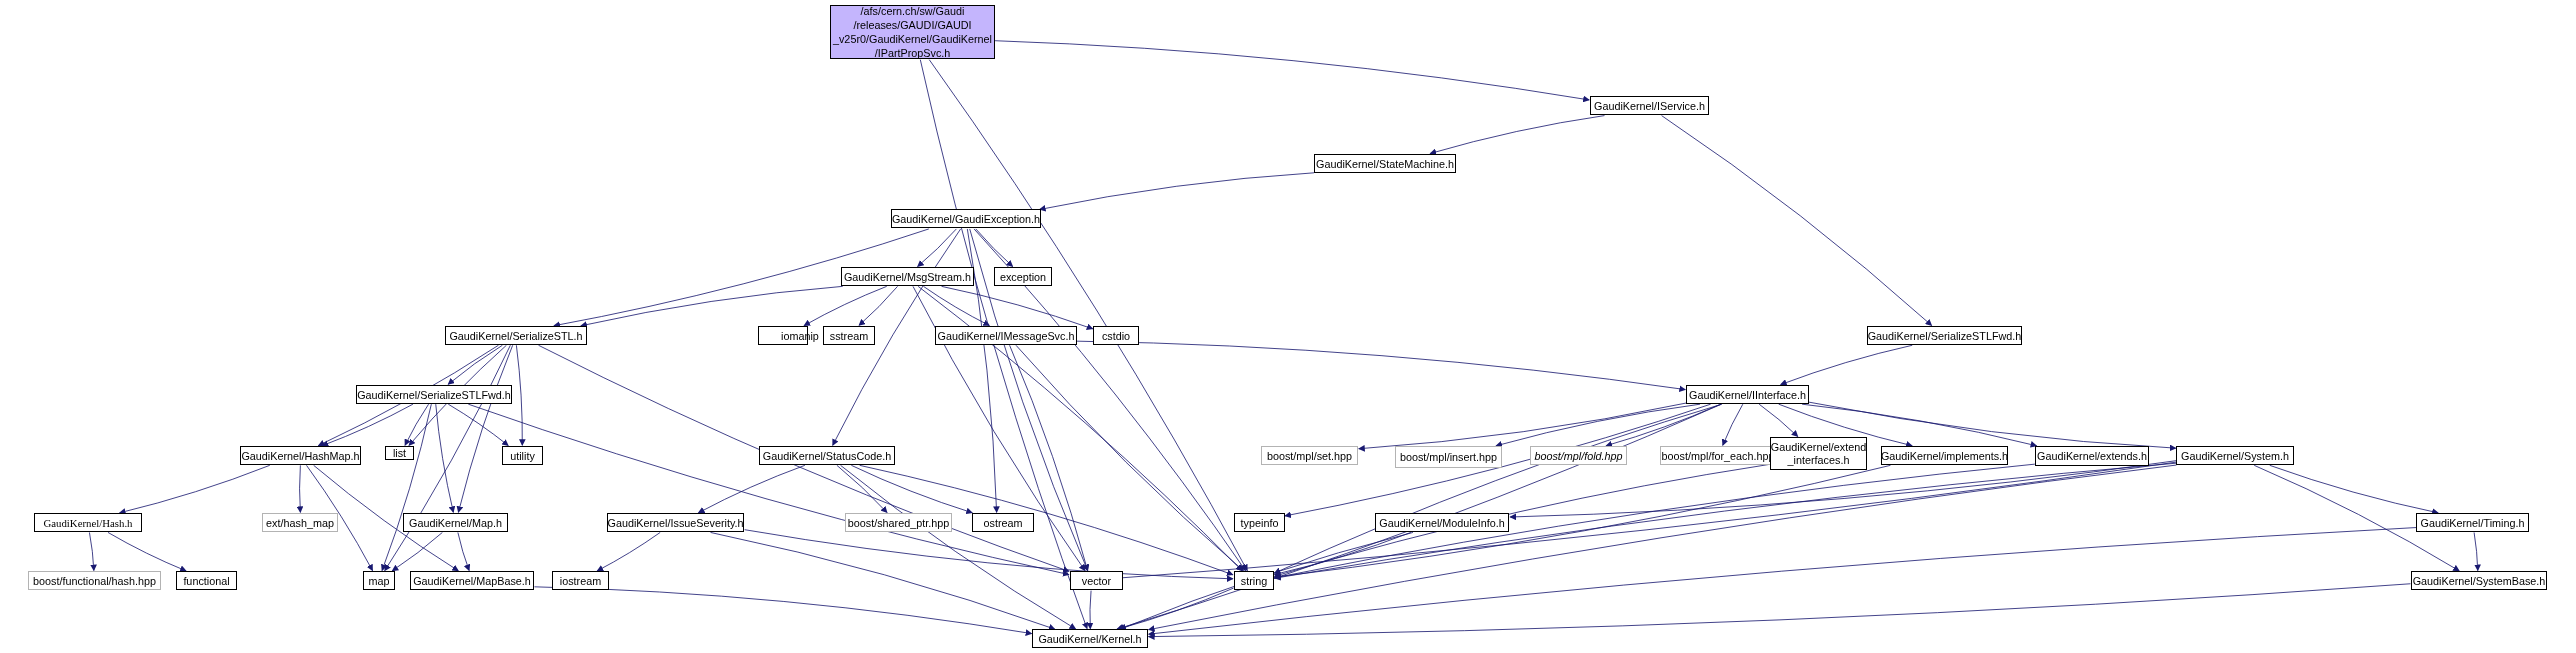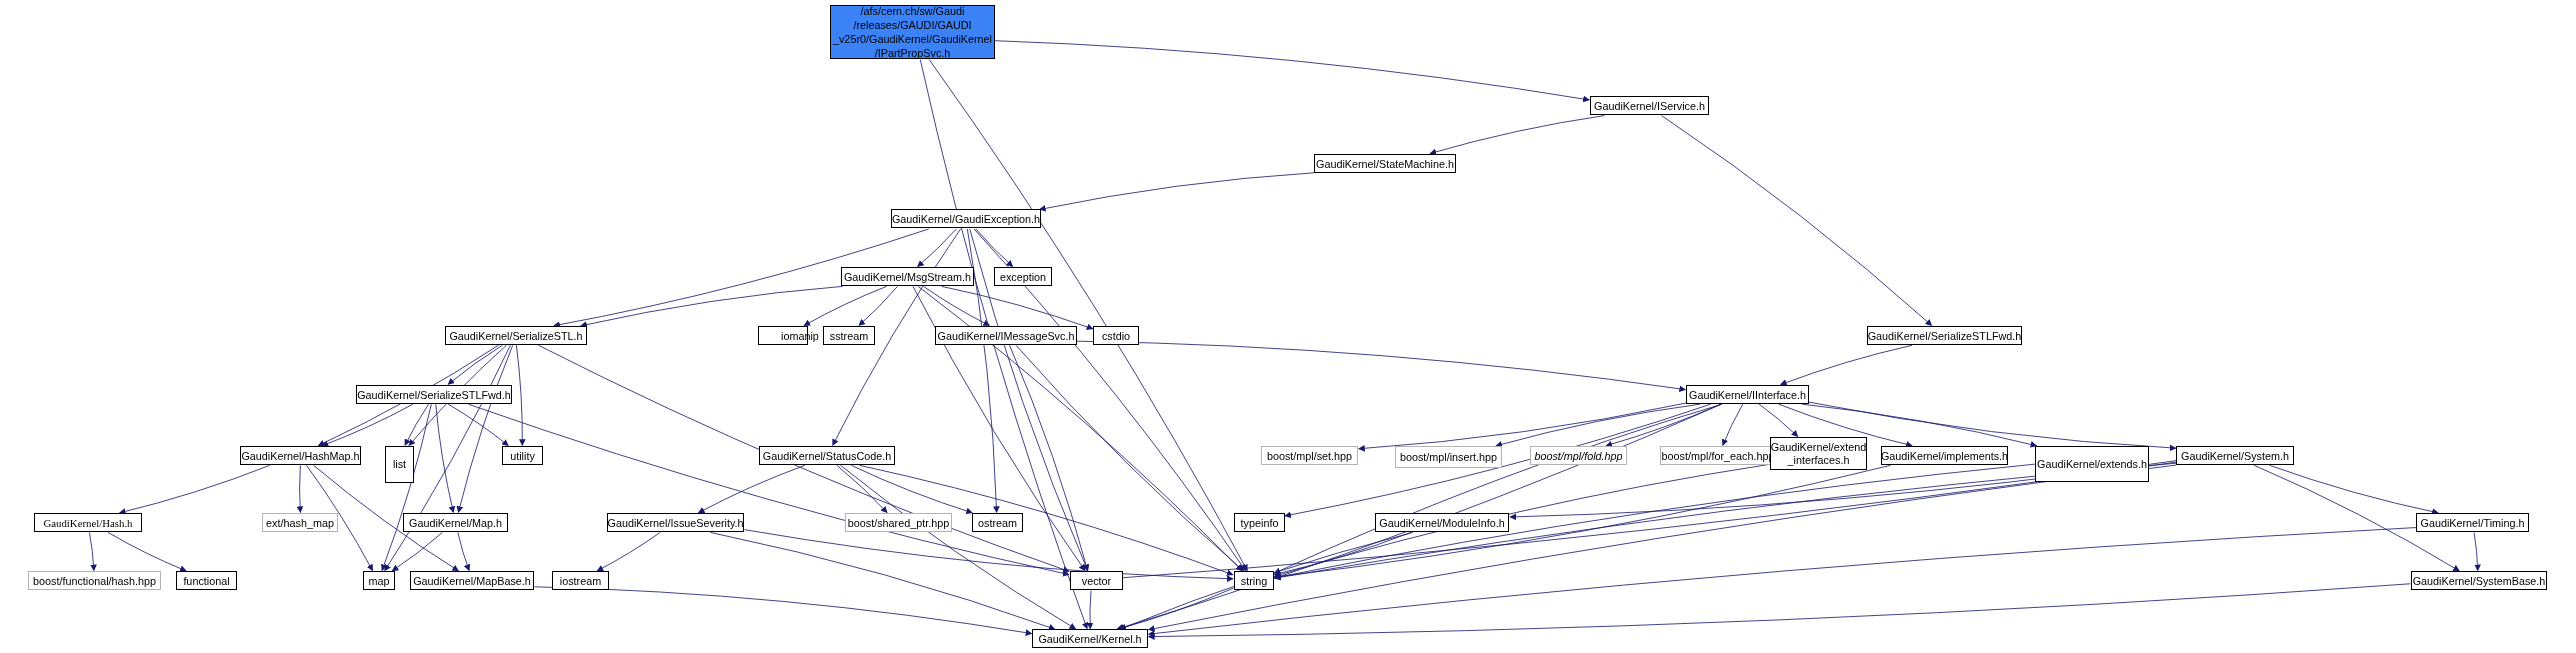--- a/index.html
+++ b/index.html
@@ -21,21 +21,21 @@
     align-items:center;
     justify-content:center;
     text-align:center;
     font-size:10.8px;
     line-height:1.12;
     letter-spacing:0px;
     white-space:pre-line;
     padding:0 2.2px;
   }
   .node.root{
-    background:#3b82f6;
+    background:#c4b5fd;
     border:0.7px solid #000000;
     font-size:10.8px;
     line-height:1.30;
     white-space:pre-line;
   }
   .node.ext{
     border:0.7px solid #b3b3b3;
     color:#000000;
   }
   .node-label{pointer-events:none;}
@@ -146,38 +146,38 @@
       <div class="node" style="left: 994px; top: 267px; width: 58px; height: 19.4px;"><span class="node-label">exception</span></div>
       <div class="node" style="left: 445px; top: 326px; width: 142px; height: 19.4px;"><span class="node-label">GaudiKernel/SerializeSTL.h</span></div>
       <div class="node" style="left: 758px; top: 326px; width: 50px; height: 19.4px; padding-left: 36px;"><span class="node-label">iomanip</span></div>
       <div class="node" style="left: 823px; top: 326px; width: 52px; height: 19.4px;"><span class="node-label">sstream</span></div>
       <div class="node" style="left: 935px; top: 326px; width: 142px; height: 19.4px;"><span class="node-label">GaudiKernel/IMessageSvc.h</span></div>
       <div class="node" style="left: 1093px; top: 326px; width: 46px; height: 19.4px;"><span class="node-label">cstdio</span></div>
       <div class="node" style="left: 1867px; top: 326px; width: 155px; height: 19.4px;"><span class="node-label">GaudiKernel/SerializeSTLFwd.h</span></div>
       <div class="node" style="left: 356px; top: 385px; width: 156px; height: 19.4px;"><span class="node-label">GaudiKernel/SerializeSTLFwd.h</span></div>
       <div class="node" style="left: 1686px; top: 385px; width: 123px; height: 19.4px;"><span class="node-label">GaudiKernel/IInterface.h</span></div>
       <div class="node" style="left: 240px; top: 446px; width: 121px; height: 19.4px;"><span class="node-label">GaudiKernel/HashMap.h</span></div>
-      <div class="node" style="left: 385px; top: 446px; width: 29px; height: 37px; text-align: right;"><span class="node-label">list</span></div>
+      <div class="node" style="left: 385px; top: 446px; width: 29px; height: 14px; text-align: right;"><span class="node-label">list</span></div>
       <div class="node" style="left: 502px; top: 446px; width: 41px; height: 19.4px;"><span class="node-label">utility</span></div>
       <div class="node" style="left: 759px; top: 446px; width: 136px; height: 19.4px;"><span class="node-label">GaudiKernel/StatusCode.h</span></div>
       <div class="node ext" style="left: 1261px; top: 446px; width: 97px; height: 19.4px;"><span class="node-label">boost/mpl/set.hpp</span></div>
       <div class="node ext" style="left: 1395px; top: 446px; width: 107px; height: 22px;"><span class="node-label">boost/mpl/insert.hpp</span></div>
       <div class="node ext" style="left: 1530px; top: 446px; width: 97px; height: 19.4px; font-style: italic;"><span class="node-label">boost/mpl/fold.hpp</span></div>
       <div class="node ext" style="left: 1660px; top: 446px; width: 116px; height: 19.4px;"><span class="node-label">boost/mpl/for_each.hpp</span></div>
       <div class="node" style="left: 1770px; top: 437px; width: 97px; height: 33px;"><span class="node-label">GaudiKernel/extend
 _interfaces.h</span></div>
       <div class="node" style="left: 1881px; top: 446px; width: 127px; height: 19.4px;"><span class="node-label">GaudiKernel/implements.h</span></div>
-      <div class="node" style="left: 2035px; top: 446px; width: 114px; height: 36px;"><span class="node-label">GaudiKernel/extends.h</span></div>
+      <div class="node" style="left: 2035px; top: 446px; width: 114px; height: 20px;"><span class="node-label">GaudiKernel/extends.h</span></div>
       <div class="node" style="left: 2176px; top: 446px; width: 118px; height: 19.4px;"><span class="node-label">GaudiKernel/System.h</span></div>
       <div class="node" style="left: 34px; top: 513px; width: 108px; height: 19.4px; font-family: Liberation Serif, serif;"><span class="node-label">GaudiKernel/Hash.h</span></div>
       <div class="node ext" style="left: 262px; top: 513px; width: 76px; height: 19.4px;"><span class="node-label">ext/hash_map</span></div>
       <div class="node" style="left: 403px; top: 513px; width: 105px; height: 19.4px;"><span class="node-label">GaudiKernel/Map.h</span></div>
       <div class="node" style="left: 607px; top: 513px; width: 137px; height: 19.4px;"><span class="node-label">GaudiKernel/IssueSeverity.h</span></div>
       <div class="node ext" style="left: 845px; top: 513px; width: 107px; height: 19.4px;"><span class="node-label">boost/shared_ptr.hpp</span></div>
-      <div class="node" style="left: 972px; top: 513px; width: 51px; height: 19.4px;"><span class="node-label">ostream</span></div>
+      <div class="node" style="left: 972px; top: 513px; width: 62px; height: 19.4px;"><span class="node-label">ostream</span></div>
       <div class="node" style="left: 1234px; top: 513px; width: 51px; height: 19.4px;"><span class="node-label">typeinfo</span></div>
       <div class="node" style="left: 1375px; top: 513px; width: 134px; height: 19.4px;"><span class="node-label">GaudiKernel/ModuleInfo.h</span></div>
       <div class="node" style="left: 2416px; top: 513px; width: 113px; height: 19.4px;"><span class="node-label">GaudiKernel/Timing.h</span></div>
       <div class="node ext" style="left: 28px; top: 571px; width: 133px; height: 19.4px;"><span class="node-label">boost/functional/hash.hpp</span></div>
       <div class="node" style="left: 176px; top: 571px; width: 61px; height: 19.4px;"><span class="node-label">functional</span></div>
       <div class="node" style="left: 363px; top: 571px; width: 32px; height: 19.4px;"><span class="node-label">map</span></div>
       <div class="node" style="left: 410px; top: 571px; width: 124px; height: 19.4px;"><span class="node-label">GaudiKernel/MapBase.h</span></div>
       <div class="node" style="left: 552px; top: 571px; width: 57px; height: 19.4px;"><span class="node-label">iostream</span></div>
       <div class="node" style="left: 1070px; top: 571px; width: 53px; height: 19.4px;"><span class="node-label">vector</span></div>
       <div class="node" style="left: 1234px; top: 571px; width: 40px; height: 19.4px;"><span class="node-label">string</span></div>

